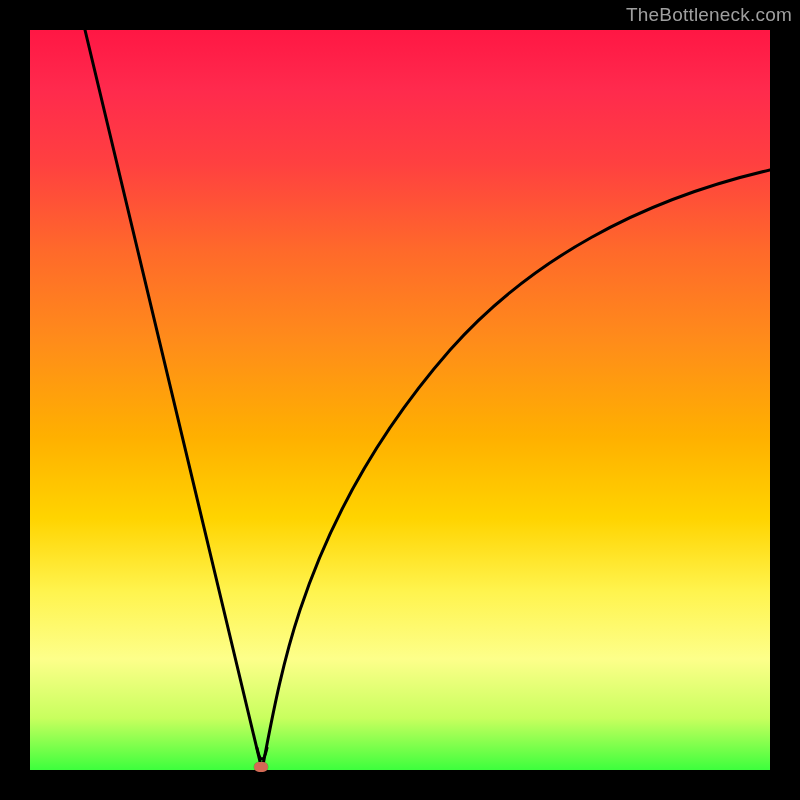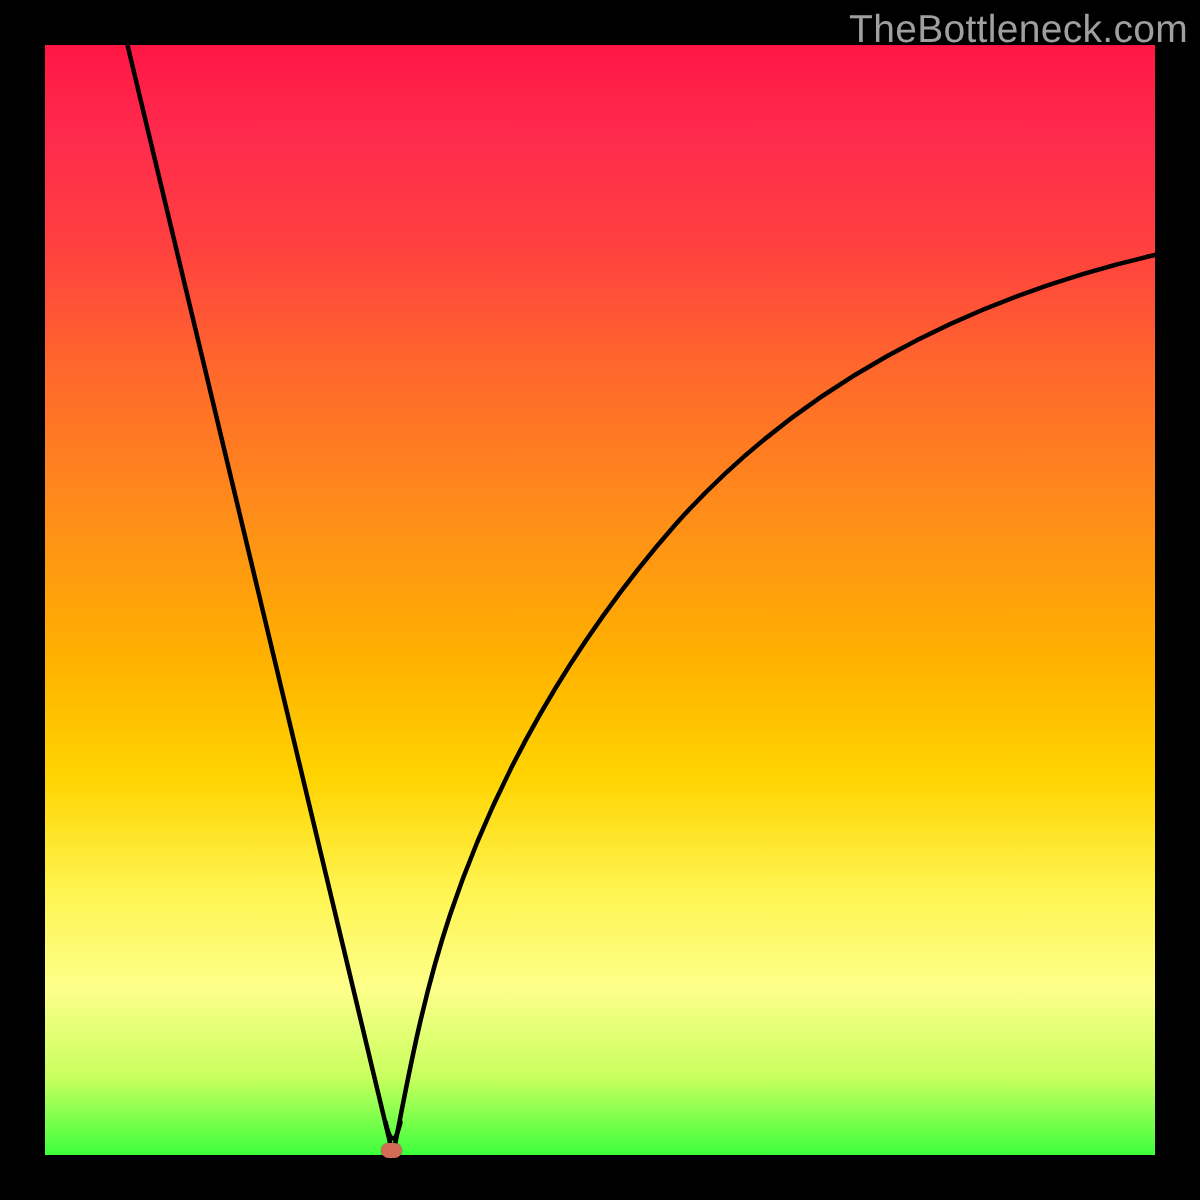--- a/index.html
+++ b/index.html
@@ -54,21 +54,21 @@
     border-radius: 5px;
     background: #d36a55;
     transform: translate(-50%, -50%);
     box-shadow: 0 0 0 0.5px rgba(0,0,0,0.2);
   }
   .watermark {
     position: absolute;
     top: 4px;
     right: 8px;
     color: #9f9f9f;
-    font-size: 26px;
+    font-size: 19px;
     letter-spacing: 0.2px;
     font-weight: 500;
     user-select: none;
   }
 </style>
 </head>
 <body>
 
 <div class="frame">
   <div class="plot-area">

